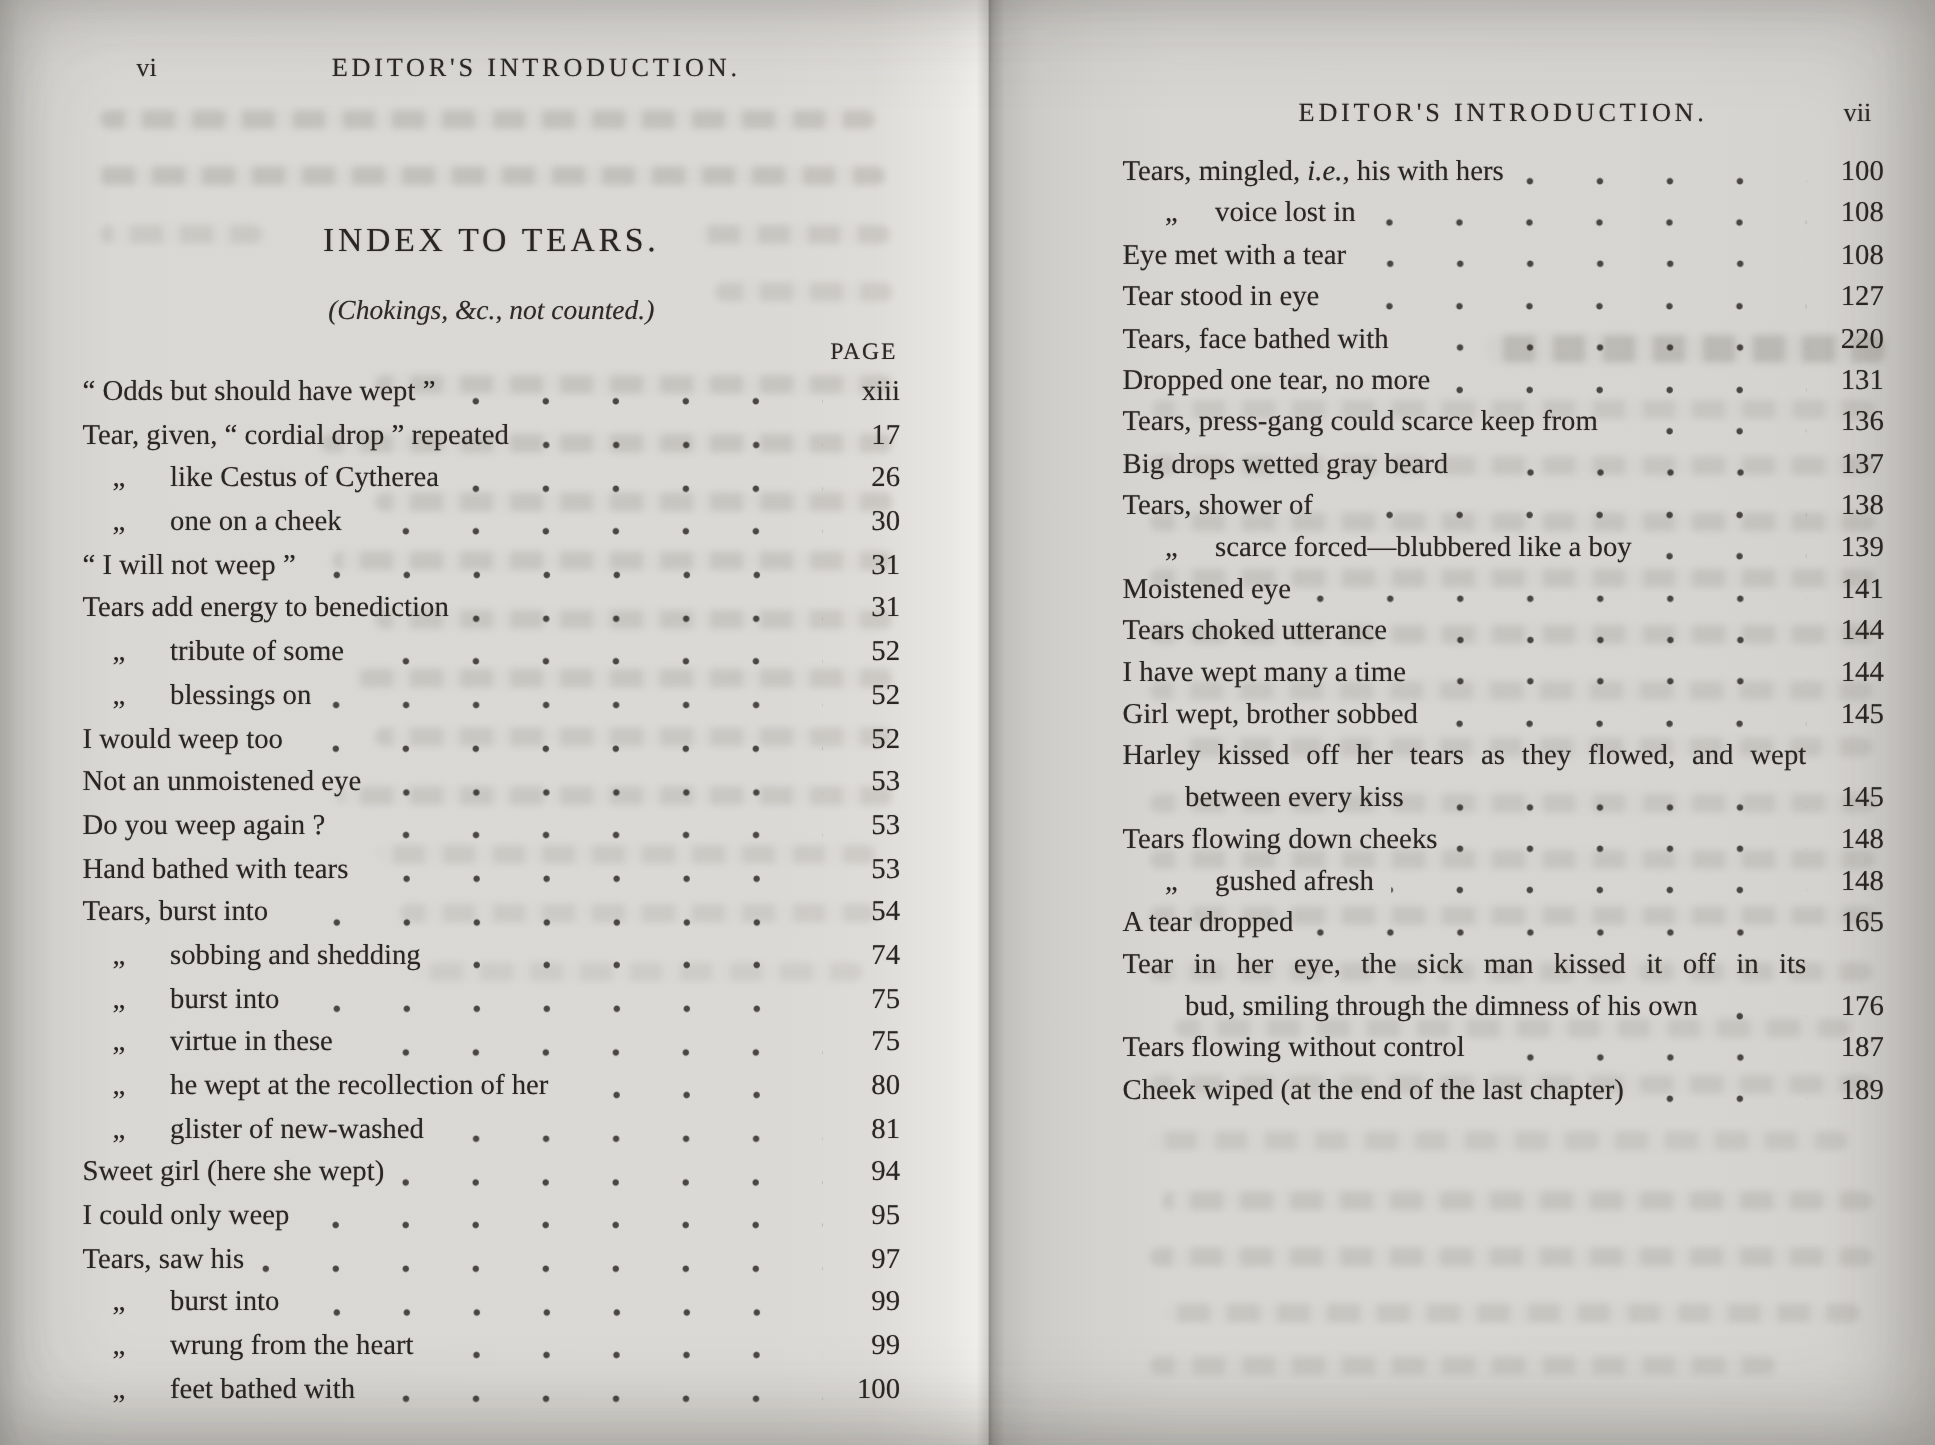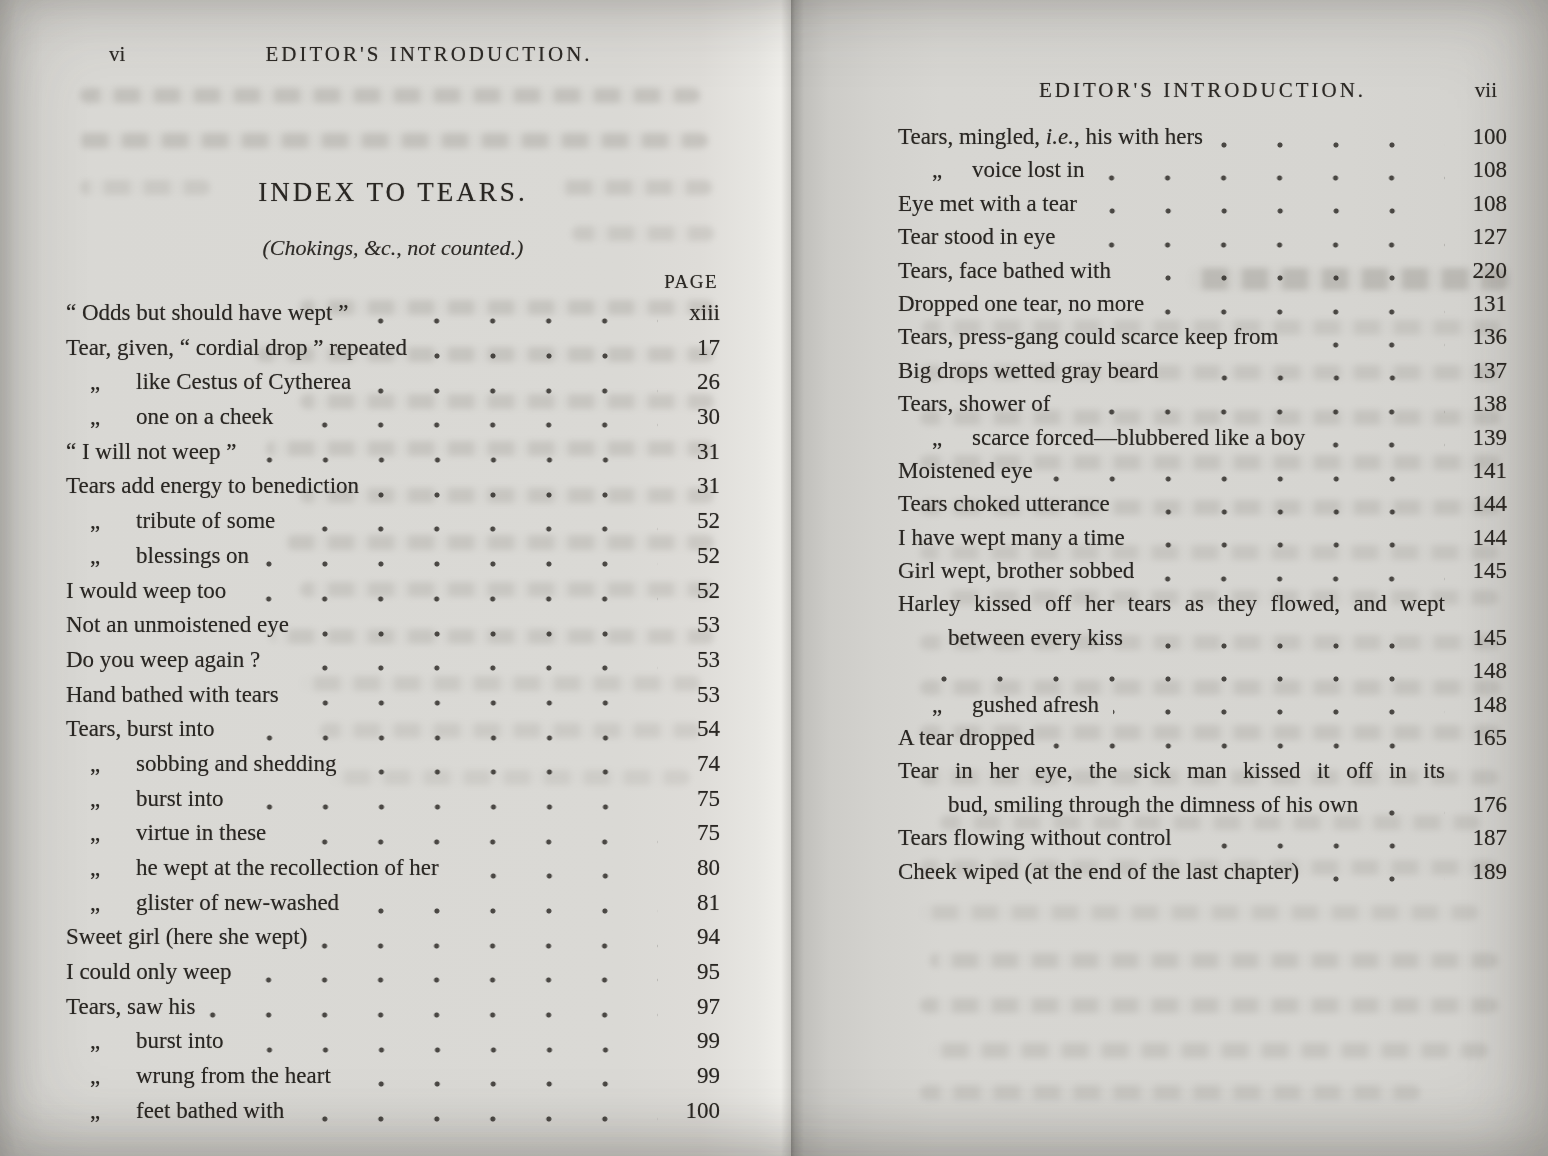--- a/index.html
+++ b/index.html
@@ -318,20 +318,21 @@
         </div>
         <div class="row">
           <span class="label justify"><span>Harley kissed off her tears as they flowed, and wept</span></span>
         </div>
         <div class="row cont">
           <span class="label"><span>between every kiss</span></span>
           <span class="leader"></span>
           <span class="pnum">145</span>
         </div>
         <div class="row">
+          <span class="label"><span>Tears flowing down cheeks</span></span>
           <span class="leader"></span>
           <span class="pnum">148</span>
         </div>
         <div class="row">
           <span class="ditto">„</span>
           <span class="label"><span>gushed afresh</span></span>
           <span class="leader"></span>
           <span class="pnum">148</span>
         </div>
         <div class="row">

